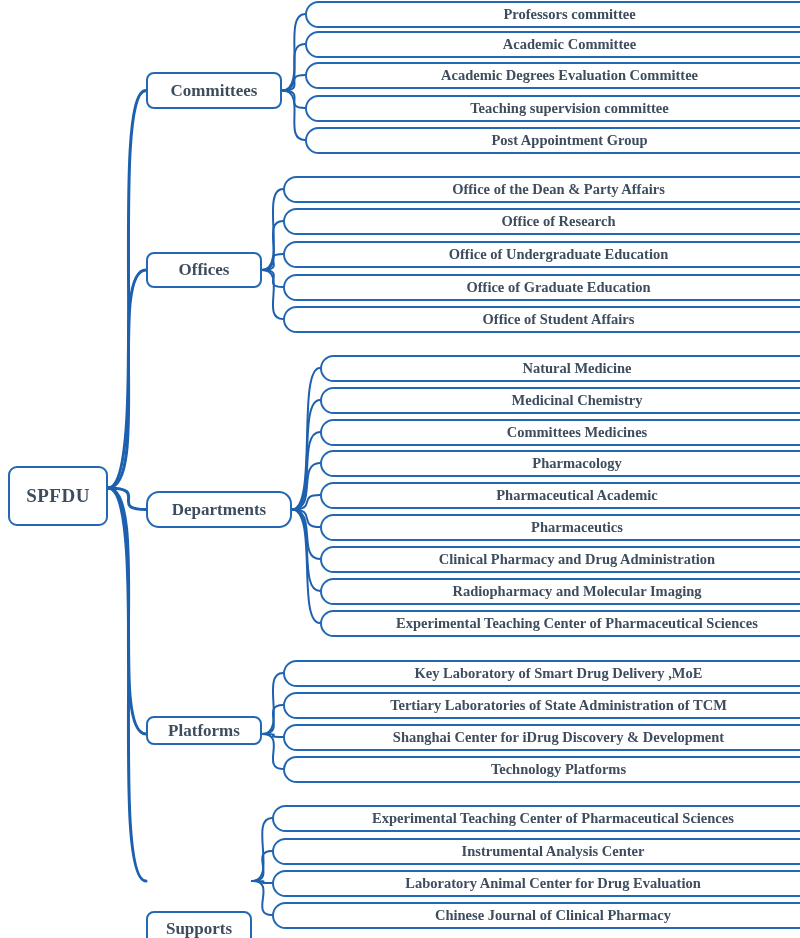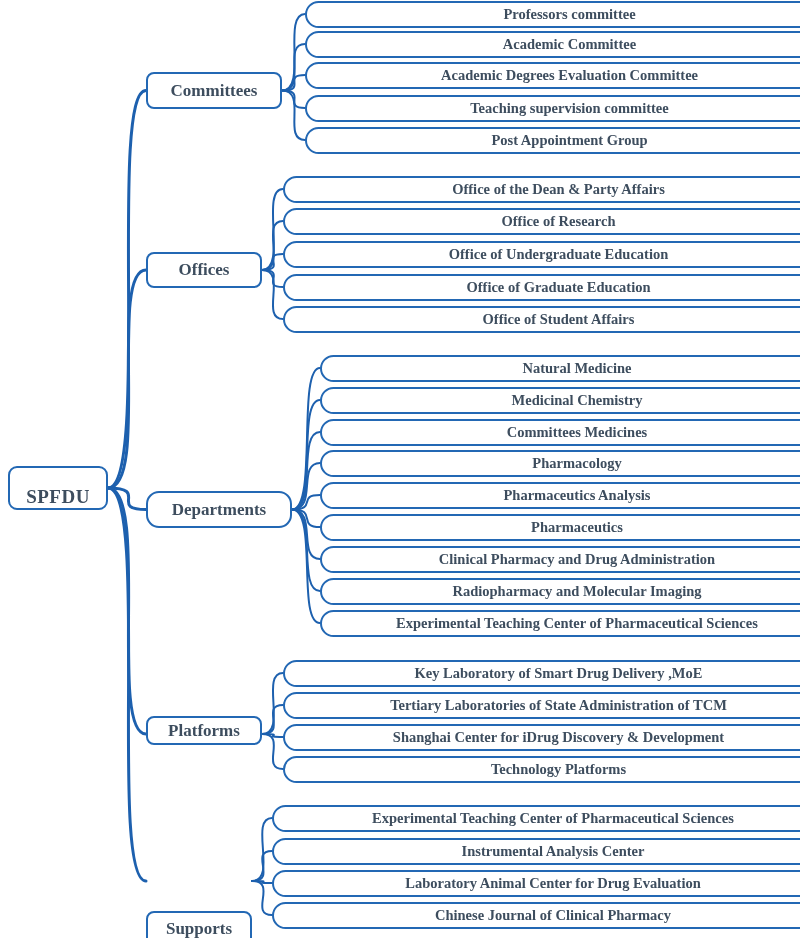--- a/index.html
+++ b/index.html
@@ -134,21 +134,21 @@
     <div class="node leaf-node" style="left: 320px; top: 386.5px; width: 514px; height: 27px;">
       <span class="node-label">Medicinal Chemistry</span>
     </div>
     <div class="node leaf-node" style="left: 320px; top: 418.5px; width: 514px; height: 27px;">
       <span class="node-label">Committees Medicines</span>
     </div>
     <div class="node leaf-node" style="left: 320px; top: 449.5px; width: 514px; height: 27px;">
       <span class="node-label">Pharmacology</span>
     </div>
     <div class="node leaf-node" style="left: 320px; top: 481.5px; width: 514px; height: 27px;">
-      <span class="node-label">Pharmaceutics Analysis</span>
+      <span class="node-label">Pharmaceutical Academic</span>
     </div>
     <div class="node leaf-node" style="left: 320px; top: 513.5px; width: 514px; height: 27px;">
       <span class="node-label">Pharmaceutics</span>
     </div>
     <div class="node leaf-node" style="left: 320px; top: 545.5px; width: 514px; height: 27px;">
       <span class="node-label">Clinical Pharmacy and Drug Administration</span>
     </div>
     <div class="node leaf-node" style="left: 320px; top: 577.5px; width: 514px; height: 27px;">
       <span class="node-label">Radiopharmacy and Molecular Imaging</span>
     </div>
@@ -181,16 +181,16 @@
     </div>
     <div class="node leaf-node" style="left: 272px; top: 869.5px; width: 562px; height: 27px;">
       <span class="node-label">Laboratory Animal Center for Drug Evaluation</span>
     </div>
     <div class="node leaf-node" style="left: 272px; top: 901.5px; width: 562px; height: 27px;">
       <span class="node-label">Chinese Journal of Clinical Pharmacy</span>
     </div>
     <div class="node branch-node" style="left: 146px; top: 863px; width: 106px; height: 36px; margin-top: 48px;">
       <span class="node-label">Supports</span>
     </div>
-    <div class="node root-node" style="left: 8px; top: 466px; width: 100px; height: 44px; align-items: flex-end;">
+    <div class="node root-node" style="left: 8px; top: 466px; width: 100px; height: 60px;">
       <span class="node-label">SPFDU</span>
     </div>
   </div>
 
 </body></html>

